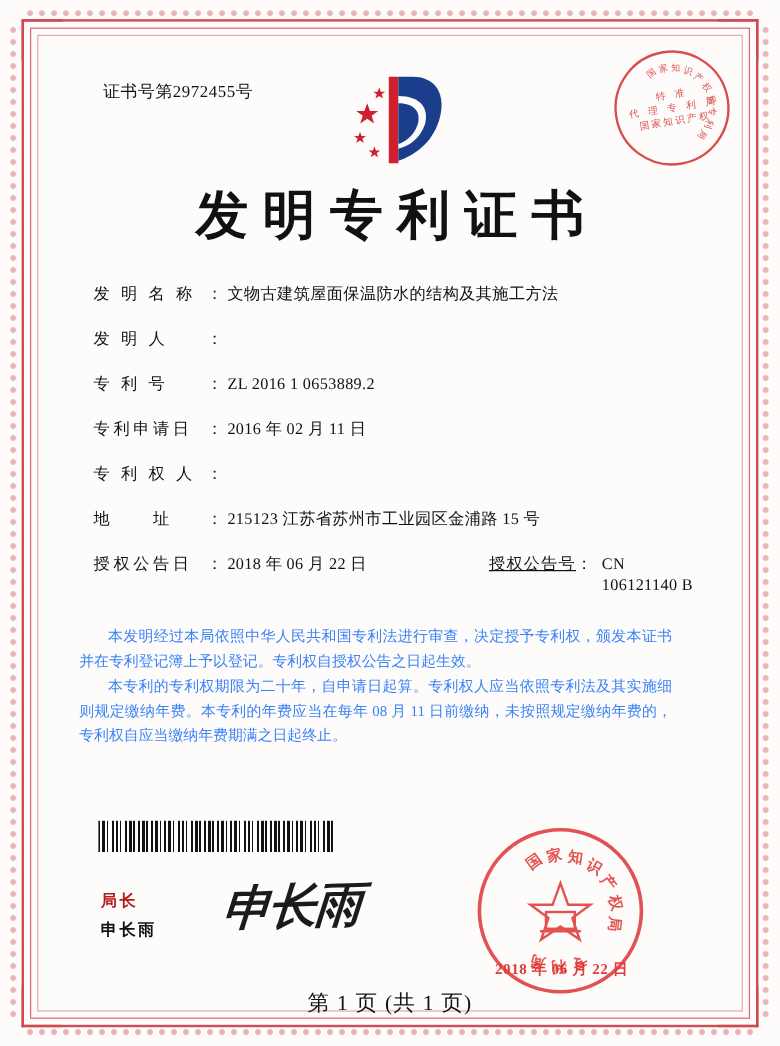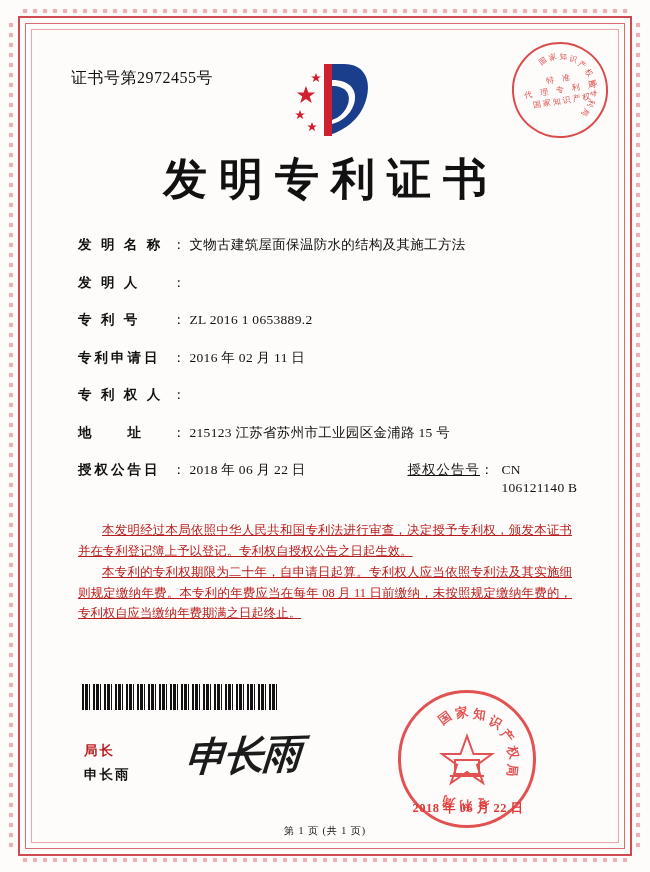--- a/index.html
+++ b/index.html
@@ -76,22 +76,22 @@
       radial-gradient(circle at 4px 5px, rgba(208,74,82,.55) 0 2.2px, transparent 2.6px);
     background-size: 9px 10px;
     opacity: .75;
   }
   .scallop-v.left { left: 7px; }
   .scallop-v.right { left: 634px; }
 
   
   .cert-no {
     position: absolute;
-    left: 71px; top: 68px;
-    font-size: 16px;
+    left: 86px; top: 68px;
+    font-size: 14px;
     letter-spacing: .5px;
     color: #111;
     text-align: right;
   }
 
   
   .logo {
     position: absolute;
     left: 288px; top: 58px;
     width: 90px; height: 86px;
@@ -154,21 +154,20 @@
     display: flex;
     align-items: baseline;
     margin-bottom: 19.5px;
     line-height: 18px;
   }
   .row .lbl {
     width: 94px;
     flex: 0 0 94px;
     letter-spacing: 3px;
     white-space: nowrap;
-    font-weight: bold;
   }
   .row .colon {
     flex: 0 0 10px;
     margin-right: 4px;
   }
   .row .val {
     flex: 1 1 auto;
     letter-spacing: .3px;
   }
   .row.two .val {
@@ -183,27 +182,26 @@
   }
   .row.two .val2 {
     flex: 1 1 auto;
     margin-left: 4px;
     letter-spacing: .3px;
   }
 
   
   .body-text {
     position: absolute;
-    left: 78px; top: 520px;
+    left: 66px; top: 520px;
     width: 494px;
     font-size: 12.4px;
     line-height: 20.5px;
     text-align: justify;
-    color: #b91c1c;
-    text-decoration: underline;
+    color: #3b82f6;
   }
   .body-text p {
     margin: 0 0 1px 0;
     text-indent: 24px;
   }
 
   
   .barcode {
     position: absolute;
     left: 82px; top: 684px;
@@ -279,21 +277,21 @@
     font-weight: bold;
     letter-spacing: .5px;
   }
 
   
   .footer {
     position: absolute;
     left: 0; top: 824px;
     width: 650px;
     text-align: center;
-    font-size: 10px;
+    font-size: 18px;
     color: #111;
     letter-spacing: 1px;
   }
 </style>
 </head>
 <body>
 
 <div class="page">
 
   <div class="scallop top"></div>

